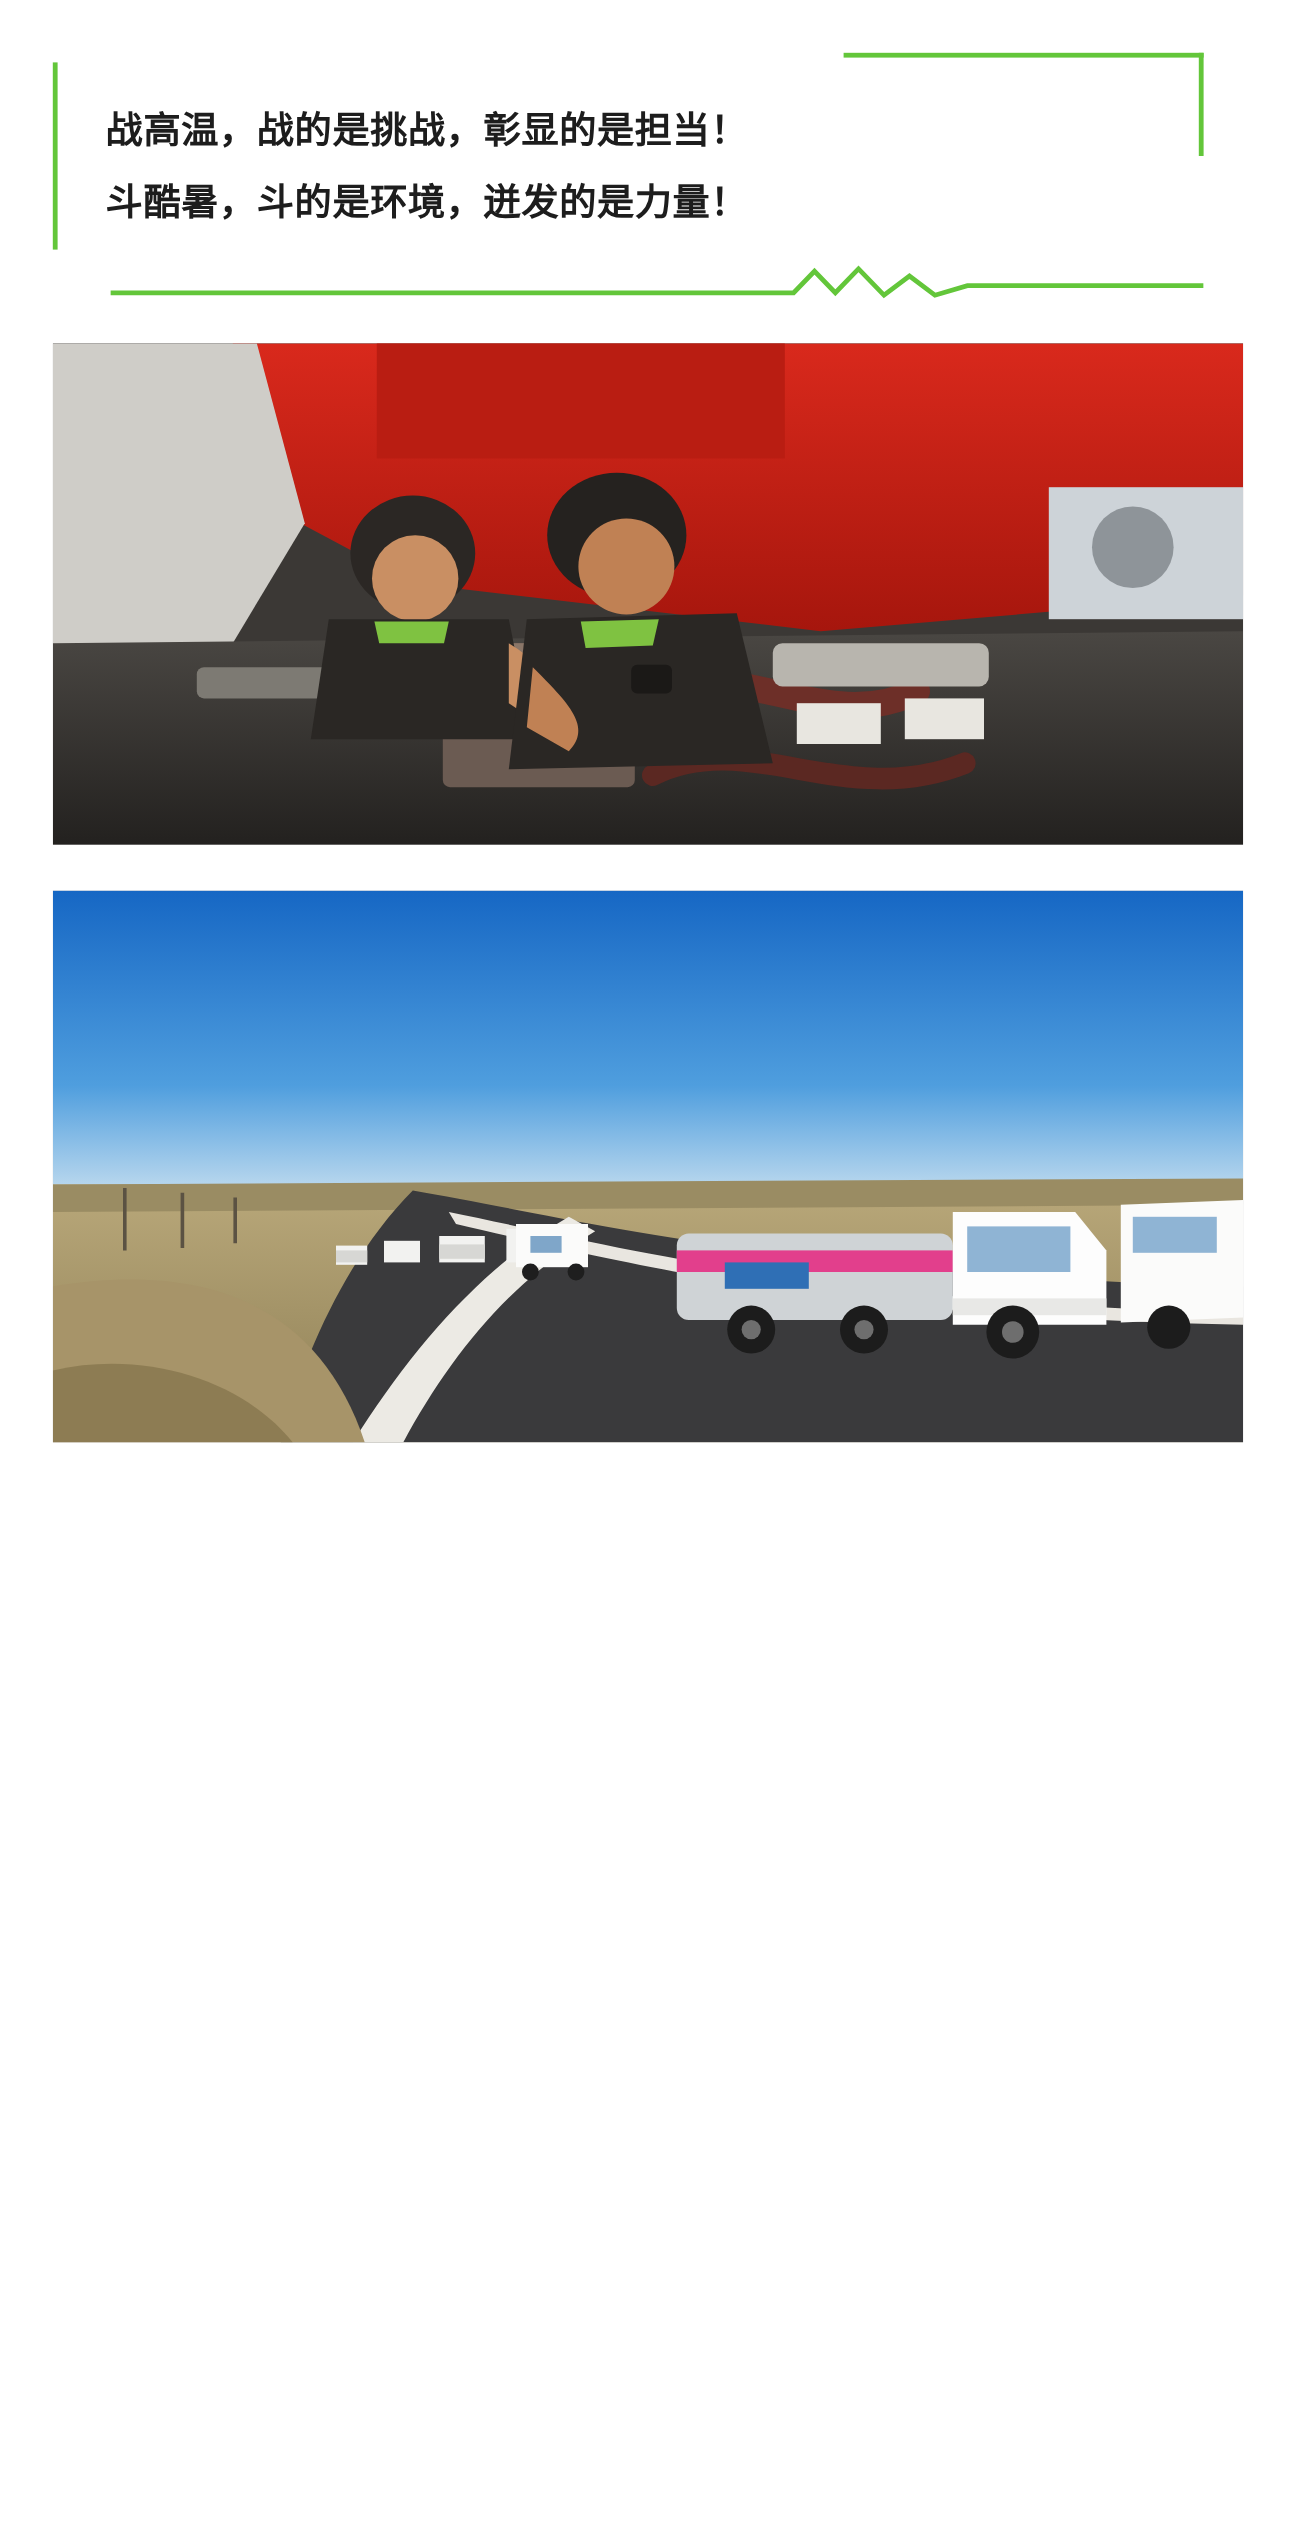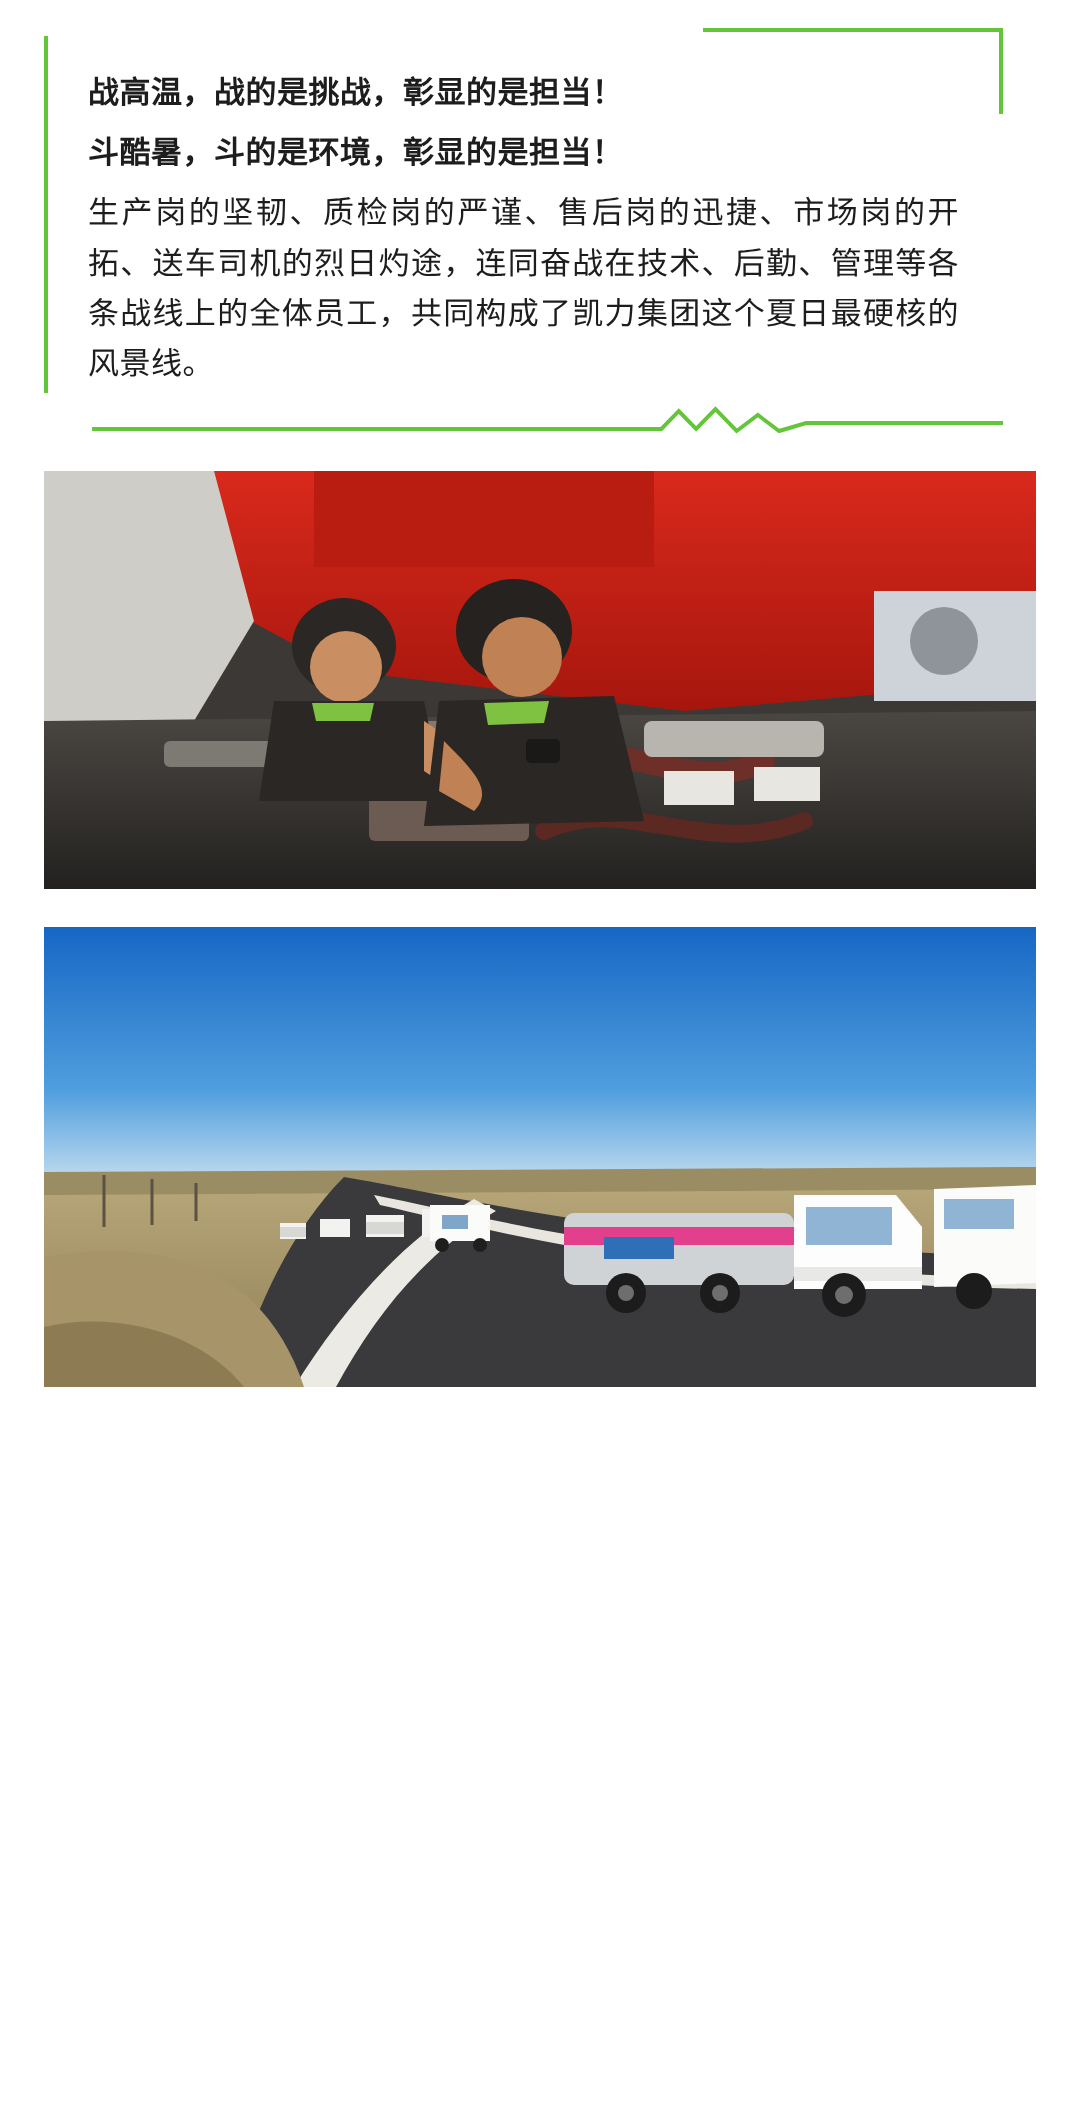--- a/index.html
+++ b/index.html
@@ -11,21 +11,21 @@
     width: 1080px;
     font-family: "Liberation Sans", "DejaVu Sans", sans-serif;
     -webkit-font-smoothing: antialiased;
   }
   .page {
     position: relative;
     width: 1047px;
     min-height: 2107px;
     background: #ffffff;
     box-sizing: border-box;
-    padding: 28px 44px 40px 44px;
+    padding: 44px 44px 40px 44px;
   }
 
   
   .card {
     position: relative;
     box-sizing: border-box;
     background: #ffffff;
     margin: 0 0 36px 0;
   }
   .card-inner {
@@ -98,22 +98,21 @@
 </head>
 <body>
 
 <div class="page">
 
   <div class="card">
     <span class="edge-left"></span>
     <span class="corner-tr"></span>
     <div class="card-inner">
       <p class="bold">战高温，战的是挑战，彰显的是担当！</p>
-      <p class="bold">斗酷暑，斗的是环境，彰显的是担当！</p>
-      <p class="body">生产岗的坚韧、质检岗的严谨、售后岗的迅捷、市场岗的开拓、送车司机的烈日灼途，连同奋战在技术、后勤、管理等各条战线上的全体员工，共同构成了凯力集团这个夏日最硬核的风景线。</p>
+      <p class="bold">斗酷暑，斗的是环境，迸发的是力量！</p>
     </div>
     <div class="zigzag">
       <svg viewBox="0 0 944 34" preserveAspectRatio="none" aria-hidden="true">
         <polyline points="0,28 560,28 590,28 608,10 626,28 646,8 668,30 690,14 712,30 740,22 944,22" fill="none" stroke="#63c63a" stroke-width="4"></polyline>
       </svg>
     </div>
   </div>
 
   <div class="photo p1">
     <svg viewBox="0 0 992 418" preserveAspectRatio="none" aria-hidden="true">

